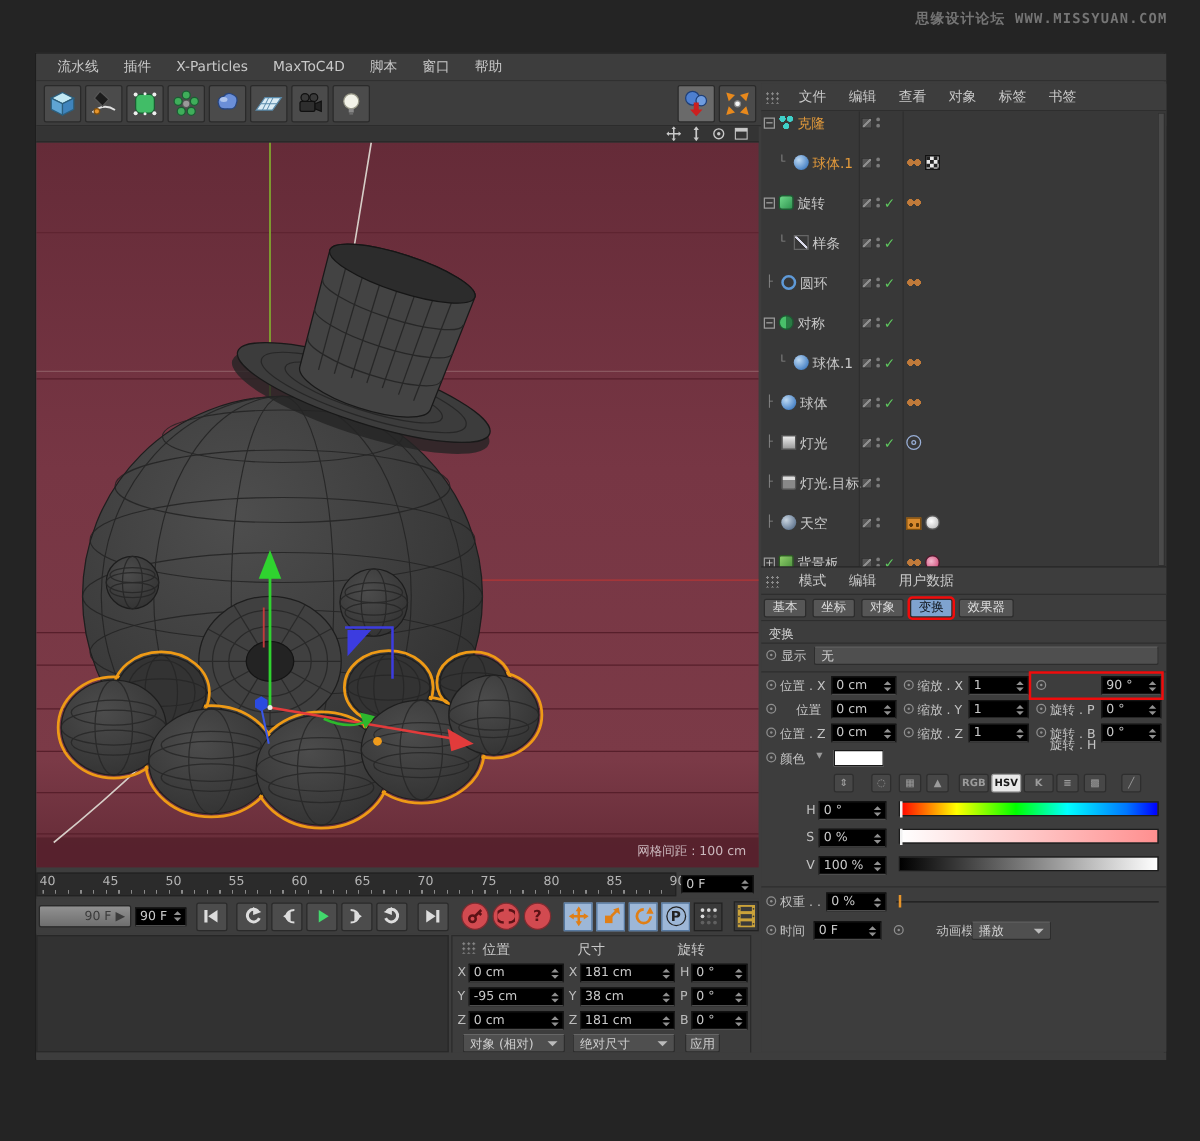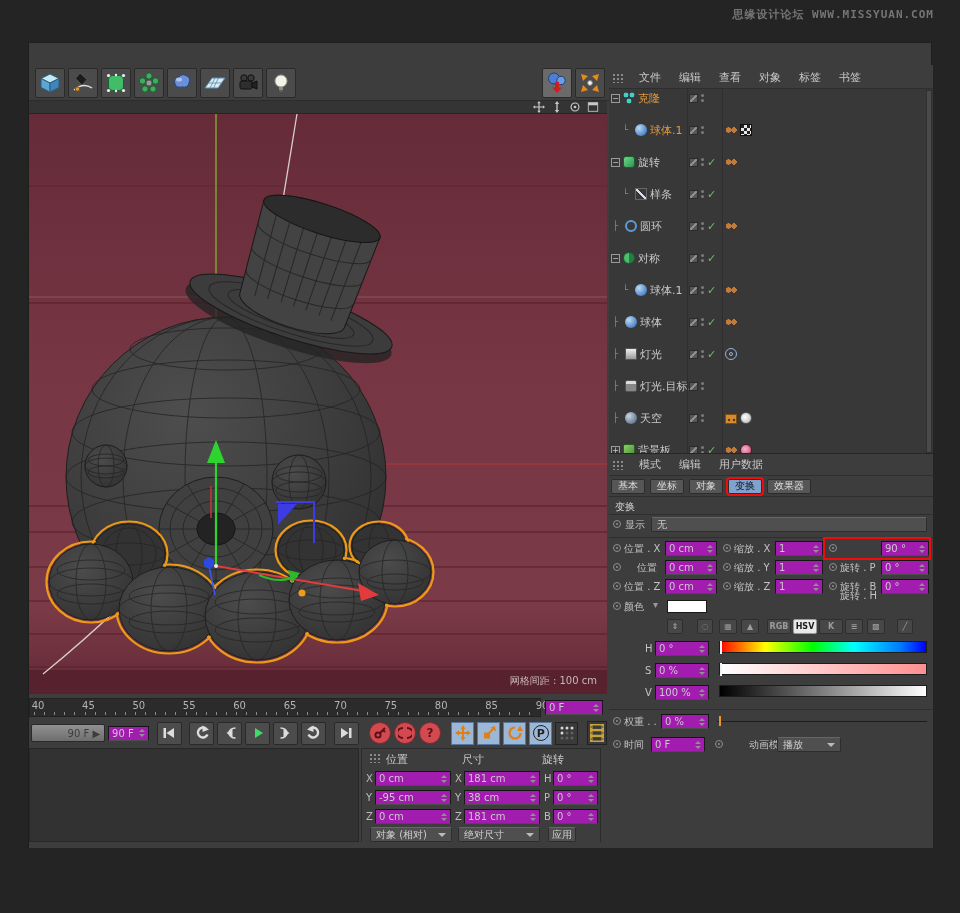--- a/index.html
+++ b/index.html
@@ -26,21 +26,21 @@
   .vp-header svg{width:12px;height:12px}
   .vp-canvas{position:absolute;left:0;top:13px;width:578px;height:580px;display:block}
   .grid-label{position:absolute;right:10px;bottom:6px;color:#cbb8bd;font-size:10px}
   
   .ruler{position:absolute;left:0;top:655px;width:512px;height:19px;background:#2b2b2b;border:1px solid #222}
   .ruler .num{position:absolute;top:1px;color:#b4b4b4;font-size:10px;transform:translateX(-50%)}
   .ruler .ticks{position:absolute;left:4px;bottom:1px;width:504px;height:3px;
     background:repeating-linear-gradient(to right,#8a8a8a 0 1px,transparent 1px 10.1px)}
   .endfld{position:absolute;left:516px;top:657px;width:58px}
   
-  .fld{background:#a21caf;border:1px solid #191919;border-top-color:#141414;border-bottom-color:#4d4d4d;
+  .fld{background:#000000;border:1px solid #191919;border-top-color:#141414;border-bottom-color:#4d4d4d;
     color:#c9c9c9;font-size:10px;height:15px;display:flex;align-items:center;padding:0 3px;white-space:nowrap}
   .fld .val{flex:1;overflow:hidden}
   .stp{display:flex;flex-direction:column;gap:2px;align-items:center;margin-left:2px}
   .stp i{width:0;height:0;border-left:3px solid transparent;border-right:3px solid transparent}
   .stp .u{border-bottom:3px solid #909090}.stp .d{border-top:3px solid #909090}
   
   .transport{position:absolute;left:0;top:676px;width:578px;height:28px;background:#3d3d3d;
     display:flex;align-items:center;gap:3px;padding-left:2px}
   .pslider{width:102px;height:18px;border:1px solid #2a2a2a;border-radius:2px;background:linear-gradient(#919191,#6e6e6e);
     display:flex;align-items:center;justify-content:flex-end;padding-right:4px;color:#3c3c3c;font-size:10px}
@@ -115,20 +115,29 @@
   .gmark{position:absolute;top:-1px;width:2px;height:13px;background:#f2f2f2}
   
 </style>
 </head>
 <body>
 
 <div class="stage">
   <div class="watermark">思缘设计论坛  WWW.MISSYUAN.COM</div>
 
   <div class="window">
+    <div class="menubar" id="main-menu">
+        <span class="menu-item">流水线</span>
+        <span class="menu-item">插件</span>
+        <span class="menu-item">X-Particles</span>
+        <span class="menu-item">MaxToC4D</span>
+        <span class="menu-item">脚本</span>
+        <span class="menu-item">窗口</span>
+        <span class="menu-item">帮助</span>
+      </div>
     <div class="toolbar" id="toolbar">
         <div class="tool-tile" style="left: 6px;">
           <svg viewBox="0 0 24 24">
             <polygon points="12,3 21,7.5 12,12 3,7.5" fill="#c2e9f4" stroke="#2b5f7e"></polygon>
             <polygon points="3,7.5 12,12 12,21 3,16.5" fill="#5fa5d4" stroke="#2b5f7e"></polygon>
             <polygon points="21,7.5 12,12 12,21 21,16.5" fill="#3f84bc" stroke="#2b5f7e"></polygon>
           </svg>
         </div>
         <div class="tool-tile" style="left: 39px;">
           <svg viewBox="0 0 24 24">

